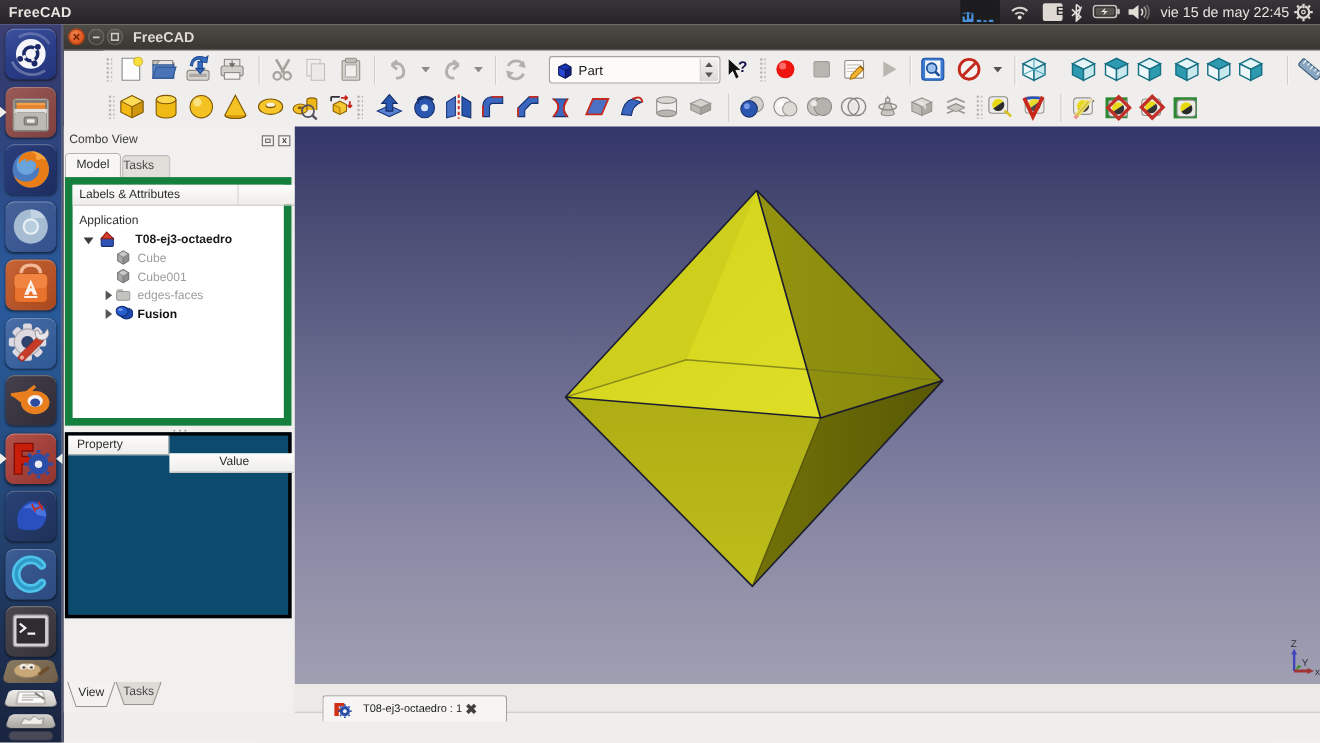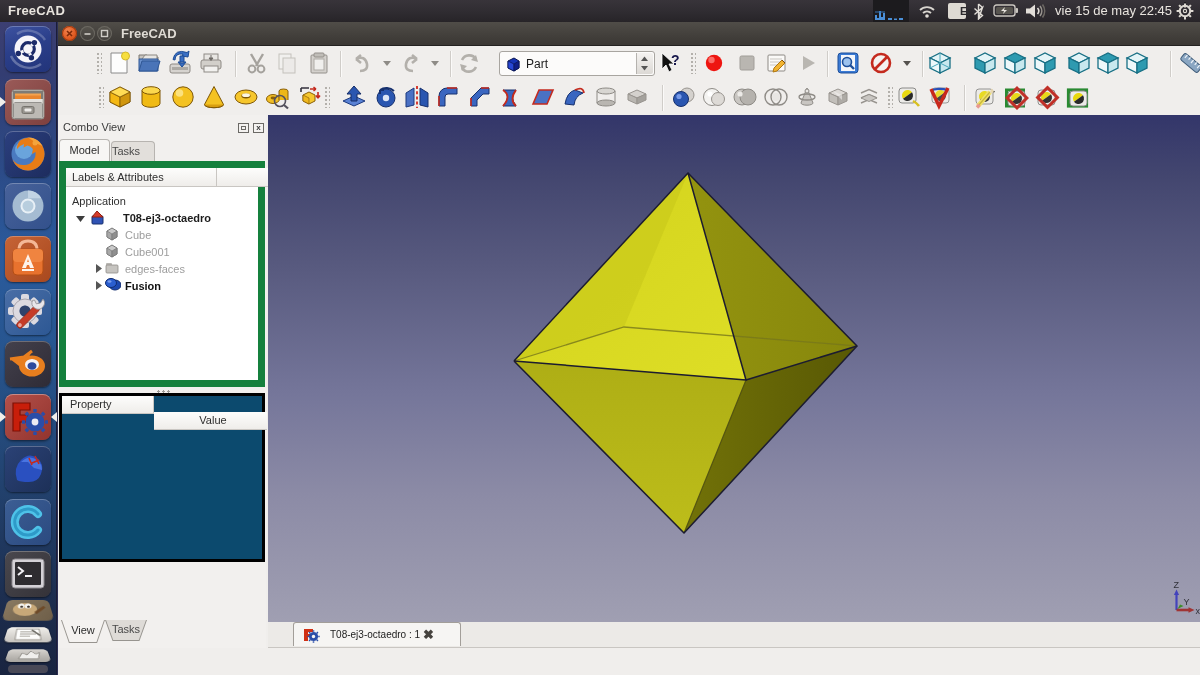--- a/index.html
+++ b/index.html
@@ -747,21 +747,21 @@
           <polygon points="12,26.2 12,31.8 18,29" fill="#a03434"></polygon>
           <path d="M1,28 l6,-3 -3.5,-1.5 z" fill="#3e8e28"></path>
           <text x="-3" y="7" font-size="9" fill="#303038" font-family="Liberation Sans">Z</text>
           <text x="7" y="24" font-size="9" fill="#303038" font-family="Liberation Sans">Y</text>
           <text x="19" y="33" font-size="9" fill="#303038" font-family="Liberation Sans">x</text>
         </g>
       </svg>
     </div>
 
     <div id="tabbar" class="abs">
-      <div class="abs" style="left:25px;top:0;width:168px;height:24px;background:#f6f5f3;border:1px solid #a29e99;border-bottom:none;border-radius:3px 3px 0 0;">
+      <div class="abs" style="left:25px;top:10px;width:168px;height:24px;background:#f6f5f3;border:1px solid #a29e99;border-bottom:none;border-radius:3px 3px 0 0;">
         <svg width="17" height="16" class="abs" style="left:9px;top:4px">
           <path d="M1,2 h9 v3 h-5 v2 h4 v3 h-4 v4 h-4 z" fill="#d03014"></path>
           <g transform="translate(10.5,9.5)">
               <circle r="4.6" fill="#2a4da8"></circle>
               <circle r="1.7" fill="#f6f5f3"></circle>
               <g stroke="#2a4da8" stroke-width="1.6">
                 <line x1="0" y1="-4.8" x2="0" y2="-6.2"></line>
                 <line x1="0" y1="4.8" x2="0" y2="6.2"></line>
                 <line x1="-4.8" y1="0" x2="-6.2" y2="0"></line>
                 <line x1="4.8" y1="0" x2="6.2" y2="0"></line>

